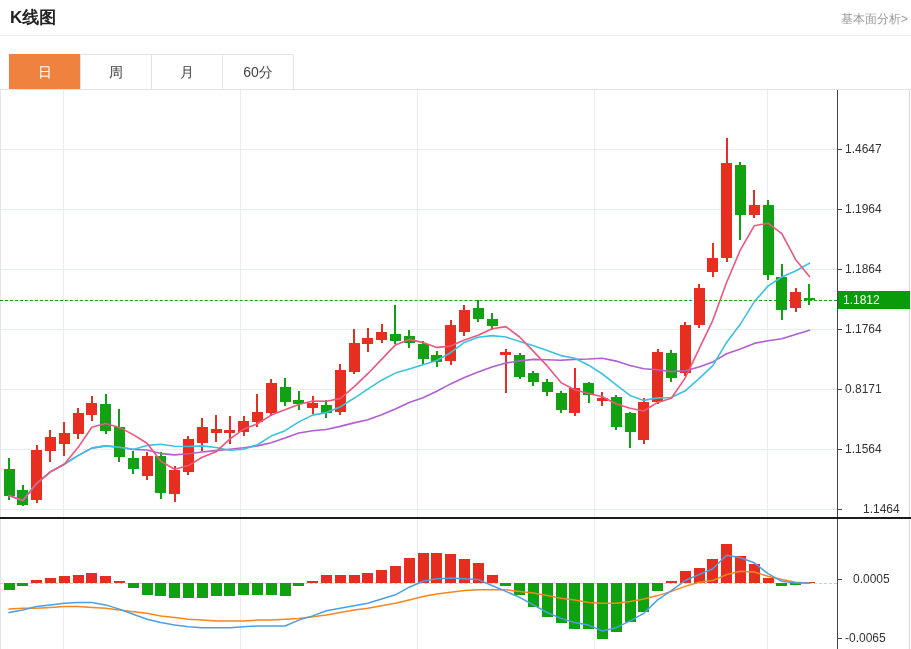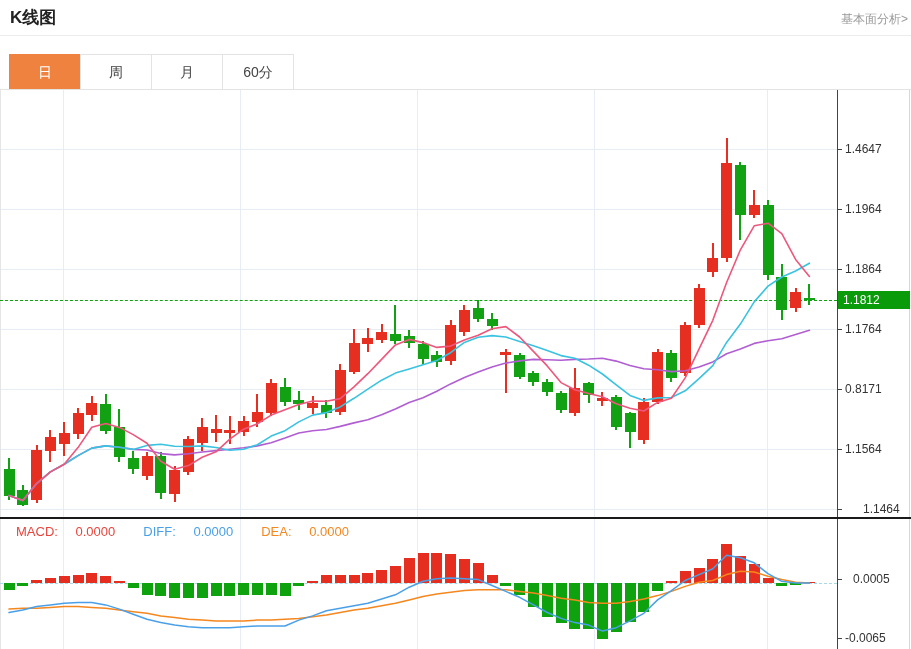--- a/index.html
+++ b/index.html
@@ -39,23 +39,20 @@
 
   <div class="tabbar" id="tabbar">
       <div class="tab active" style="background: rgb(240, 130, 64);">日</div>
       <div class="tab">周</div>
       <div class="tab">月</div>
       <div class="tab">60分</div>
     </div>
   <div class="tabbar-underline"></div>
 
   <div id="plot">
-    <div class="ovl" style="left:16px;top:524px;">
-      <span class="c-macd"><span>MACD:</span> <span>0.0000</span></span><span class="c-diff"><span>DIFF:</span> <span>0.0000</span></span><span class="c-dea"><span>DEA:</span> <span>0.0000</span></span>
-    </div>
     <div class="price-tag" id="priceTag" style="top: 291px;">1.1812</div>
   <div class="borderline" style="left: 0px; top: 90px; width: 1px; height: 559px;"></div>
       <div class="borderline" style="left: 909px; top: 90px; width: 1px; height: 559px; background: rgb(216, 216, 216);"></div>
       <div class="hgrid" style="left: 0px; top: 149px; width: 837px; height: 1px;"></div>
       <div class="hgrid" style="left: 0px; top: 209px; width: 837px; height: 1px;"></div>
       <div class="hgrid" style="left: 0px; top: 269px; width: 837px; height: 1px;"></div>
       <div class="hgrid" style="left: 0px; top: 329px; width: 837px; height: 1px;"></div>
       <div class="hgrid" style="left: 0px; top: 389px; width: 837px; height: 1px;"></div>
       <div class="hgrid" style="left: 0px; top: 449px; width: 837px; height: 1px;"></div>
       <div class="hgrid" style="left: 0px; top: 509px; width: 837px; height: 1px;"></div>

